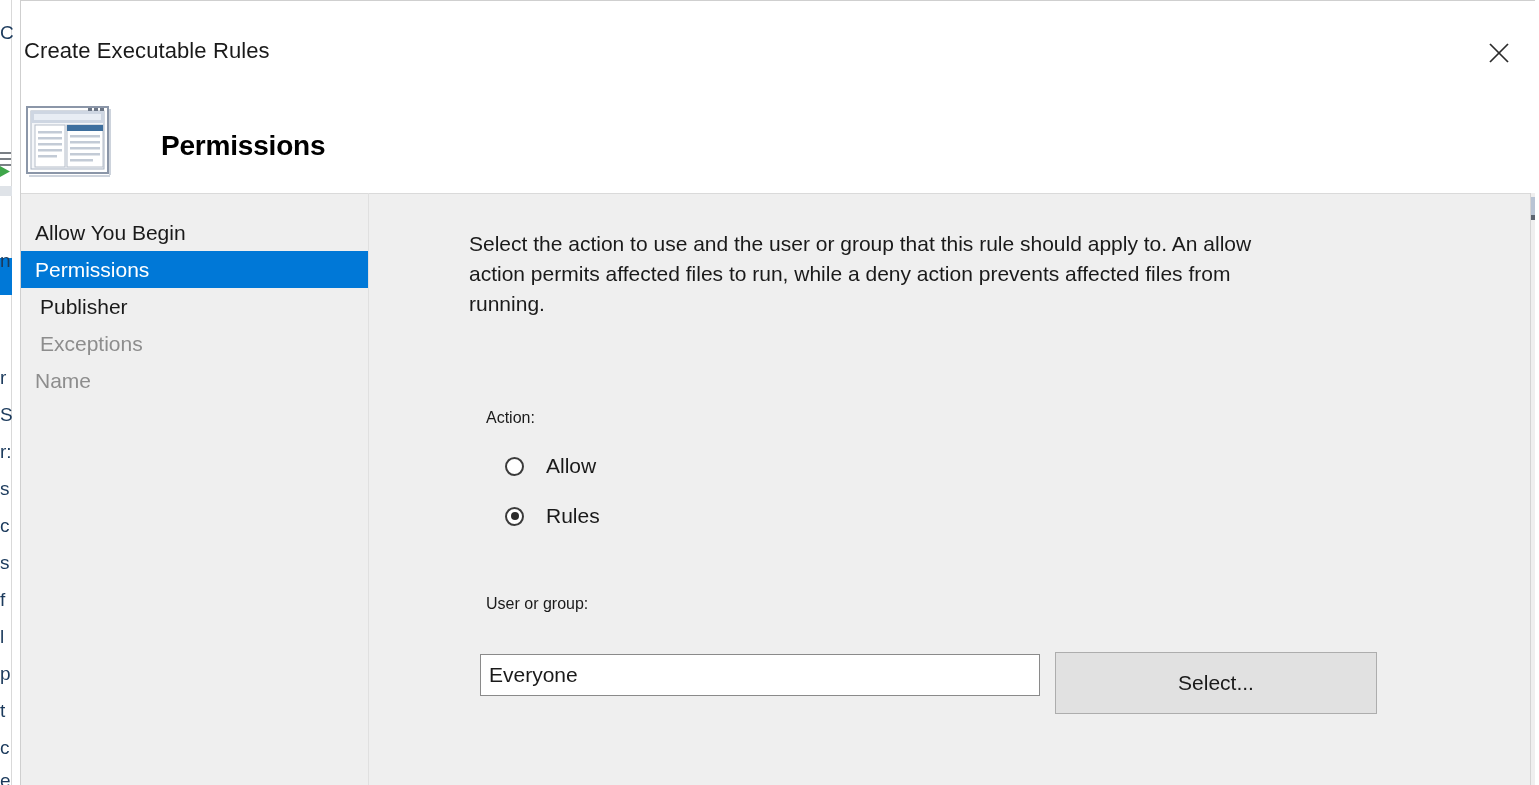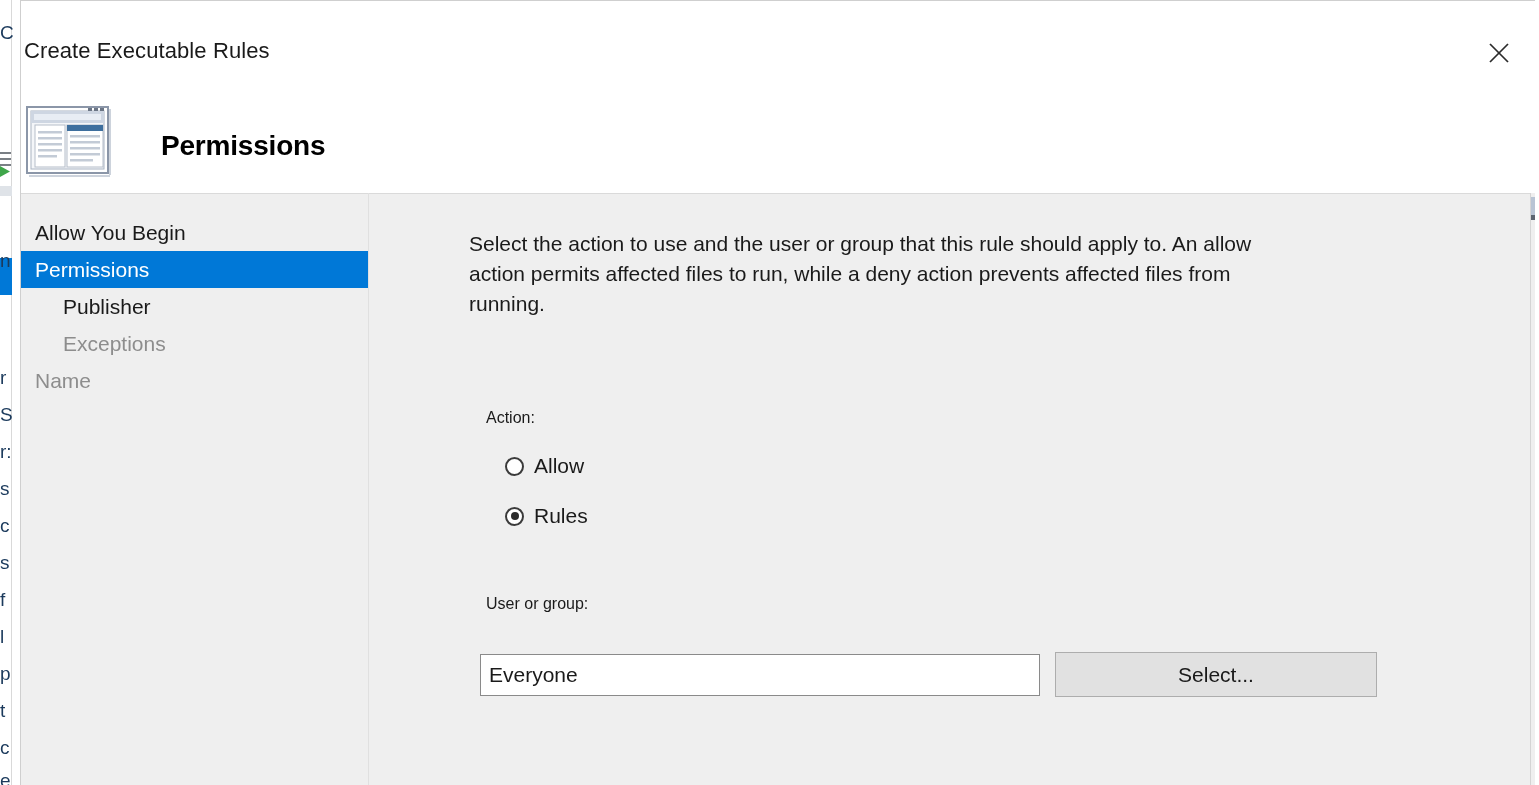--- a/index.html
+++ b/index.html
@@ -133,21 +133,21 @@
   .sidebar-inner { position: relative; padding-top: 20px; }
   .nav-item {
     height: 37px;
     line-height: 37px;
     font-size: 21px;
     color: #1a1a1a;
     padding-left: 14px;
     white-space: nowrap;
     cursor: pointer;
   }
-  .nav-item.indent { padding-left: 42px; }
+  .nav-item.indent { padding-left: 19px; }
   .nav-item.selected {
     background: #0078d7;
     color: #ffffff;
   }
   .nav-item.disabled { color: #8d8d8d; cursor: default; }
 
   .divider-v {
     position: absolute;
     left: 347px; top: 192px;
     width: 1px; height: 593px;
@@ -200,42 +200,42 @@
   }
   .radio-mark.checked::after {
     content: "";
     position: absolute;
     left: 3.5px; top: 3.5px;
     width: 8px; height: 8px;
     border-radius: 50%;
     background: #2b2b2b;
   }
   .radio-label {
-    margin-left: 10px;
+    margin-left: 22px;
     font-size: 21px;
     color: #1a1a1a;
   }
 
   .usergroup-input {
     position: absolute;
     left: 111px; top: 460px;
     width: 560px; height: 42px;
     background: #ffffff;
     border: 1px solid #8a8a8a;
     box-sizing: border-box;
     font-family: "Liberation Sans", sans-serif;
     font-size: 21px;
     color: #1a1a1a;
     padding: 8px 8px;
     outline: none;
   }
   .select-btn {
     position: absolute;
     left: 686px; top: 458px;
-    width: 322px; height: 45px;
+    width: 322px; height: 62px;
     background: #e1e1e1;
     border: 1px solid #adadad;
     box-sizing: border-box;
     font-family: "Liberation Sans", sans-serif;
     font-size: 21px;
     color: #1a1a1a;
     cursor: pointer;
   }
 
   

